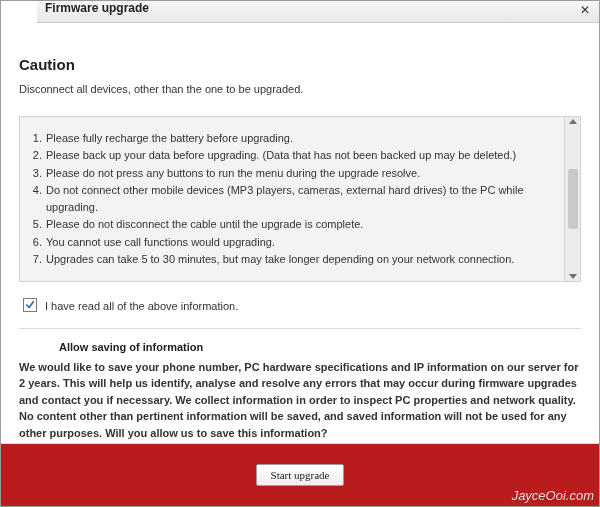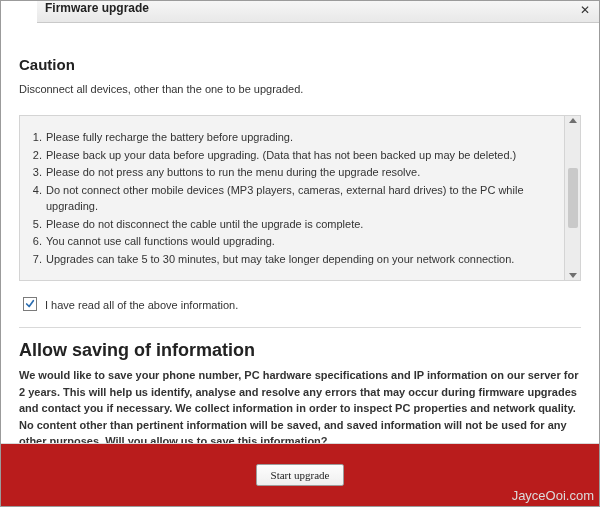--- a/index.html
+++ b/index.html
@@ -78,21 +78,21 @@
     border: 1px solid #7b7b7b;
     background: #fff;
     display: flex; align-items: center; justify-content: center;
     cursor: pointer;
   }
   .checkbox svg { width: 10px; height: 10px; }
   .check-row .lbl { font-size: 11px; color: #333; }
 
   hr.sep { border: none; border-top: 1px solid #d9d9d9; margin: 0; }
 
-  h2.allow { font-size: 18px; font-weight: 700; color: #222; margin-top: 12px; margin-bottom: 6px; }
+  h2.allow { font-size: 11px; font-weight: 700; color: #222; margin-top: 12px; margin-bottom: 6px; margin-left: 40px; }
   p.allow-body { font-size: 11px; color: #333; line-height: 1.5; font-weight: bold; }
 
   .radio-row { display: flex; align-items: center; gap: 28px; margin-top: 12px; padding-left: 4px; }
   .radio-opt { display: flex; align-items: center; gap: 6px; cursor: pointer; }
   .radio {
     width: 13px; height: 13px; border-radius: 50%;
     border: 1px solid #7b7b7b; background: #fff; position: relative;
   }
   .radio.checked::after {
     content: ""; position: absolute; inset: 2px;
@@ -109,21 +109,21 @@
   }
   button.btn {
     font-family: inherit; font-size: 11px; color: #222;
     background: linear-gradient(#fdfdfd,#efefef);
     border: 1px solid #9d9d9d; border-radius: 2px;
     padding: 4px 14px; cursor: pointer;
   }
 
   .watermark {
     position: absolute; right: 6px; bottom: 4px;
-    font-size: 13px; color: #dcdcdc;
+    font-style: italic; font-size: 13px; color: #dcdcdc;
     pointer-events: none;
   }
   .relwrap { position: relative; width: 600px; height: 507px; }
 </style>
 </head>
 <body>
 <div class="relwrap">
 
 <div class="window">
 

